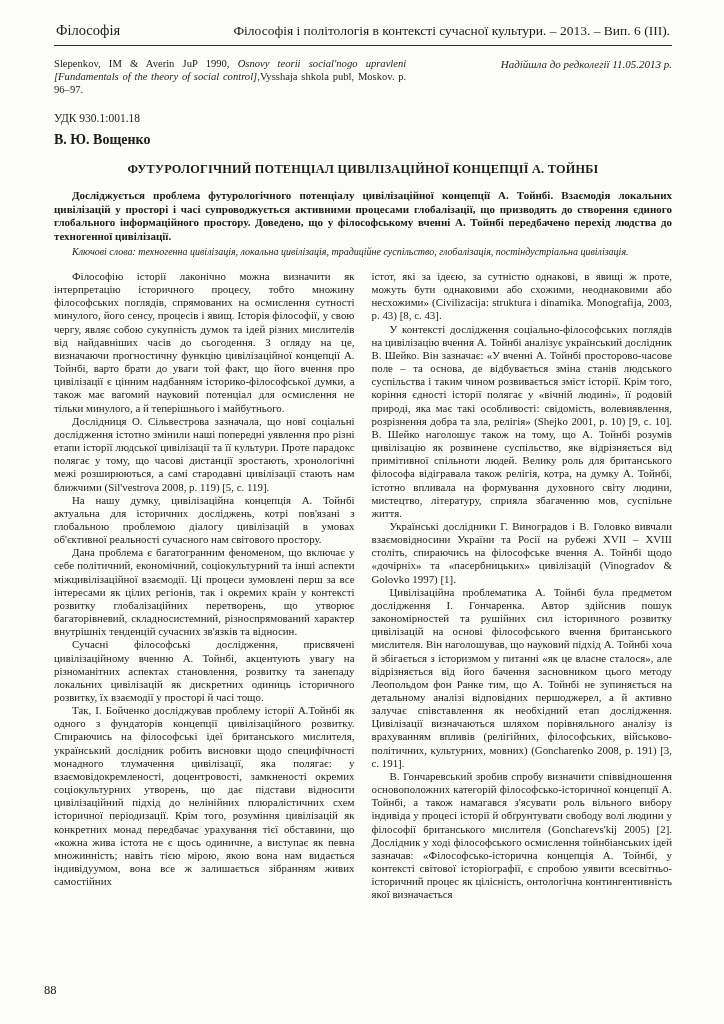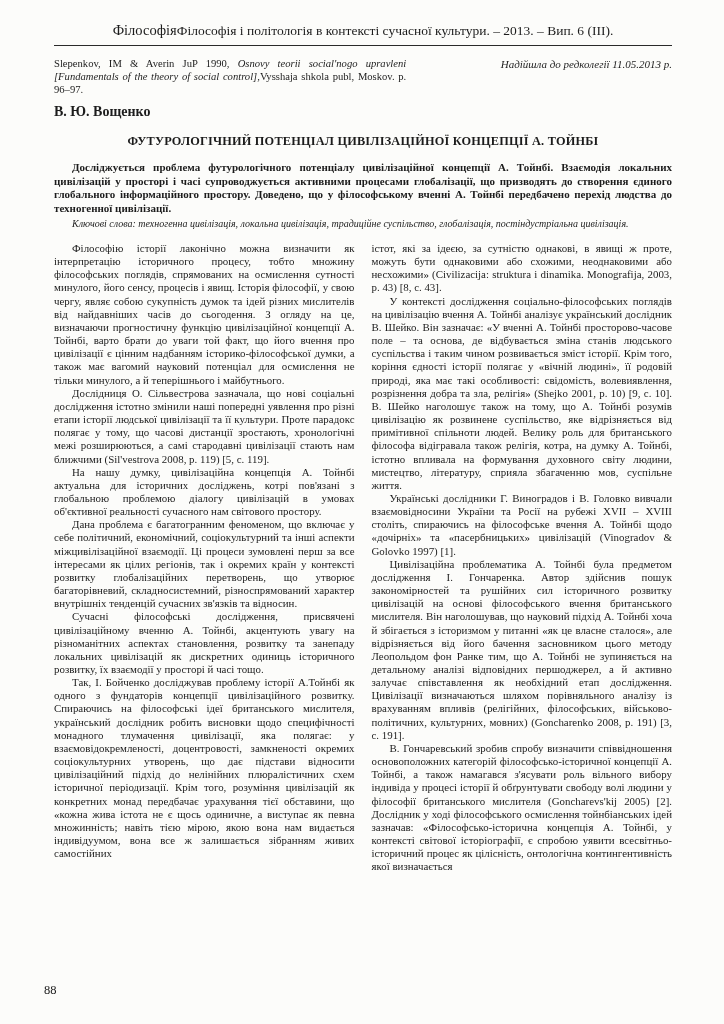--- a/index.html
+++ b/index.html
@@ -11,21 +11,21 @@
     background: #fcfcfa;
     color: #1c1c1c;
     font-family: "Liberation Serif", "DejaVu Serif", serif;
     box-sizing: border-box;
     padding: 22px 52px 0 54px;
     overflow: hidden;
   }
   
   .journal-header {
     display: flex;
-    justify-content: center;
+    justify-content: space-between;
     align-items: baseline;
     font-size: 14px;
     padding: 0 2px 6px 2px;
     border-bottom: 1.8px solid #2a2a2a;
   }
   .journal-header .left { font-size: 14.5px; }
   .journal-header .right { font-size: 13.5px; }
 
   
   .ref-row {
@@ -101,20 +101,21 @@
     <span class="right">Філософія і політологія в контексті сучасної культури. – 2013. – Вип. 6 (ІІІ).</span>
   </div>
 
   <div class="ref-row">
     <div class="ref-block">
       <span>Slepenkov, IM &amp; Averin JuP 1990, </span><span class="it">Osnovy teorii social'nogo upravleni [Fundamentals of the theory of social control]</span><span>,Vysshaja shkola publ, Moskov. p. 96–97.</span>
     </div>
     <div class="received">Надійшла до редколегії 11.05.2013 р.</div>
   </div>
 
+  <div class="udc">УДК 930.1:001.18</div>
 
   <div class="author">В. Ю. Вощенко</div>
 
   <div class="paper-title">ФУТУРОЛОГІЧНИЙ ПОТЕНЦІАЛ ЦИВІЛІЗАЦІЙНОЇ КОНЦЕПЦІЇ А. ТОЙНБІ</div>
 
   <div class="abstract">Досліджується проблема футурологічного потенціалу цивілізаційної концепції А. Тойнбі. Взаємодія локальних цивілізацій у просторі і часі супроводжується активними процесами глобалізації, що призводять до створення єдиного глобального інформаційного простору. Доведено, що у філософському вченні А. Тойнбі передбачено перехід людства до техногенної цивілізації.</div>
 
   <div class="keywords">
     <span>Ключові слова:</span><span> техногенна цивілізація, локальна цивілізація, традиційне суспільство, глобалізація, постіндустріальна цивілізація.</span>
   </div>

